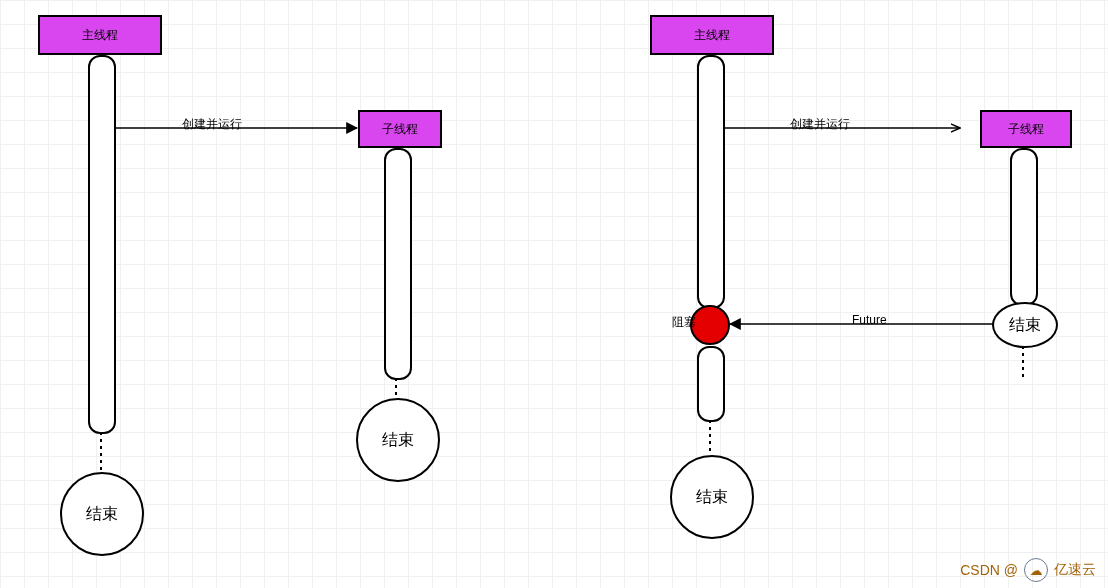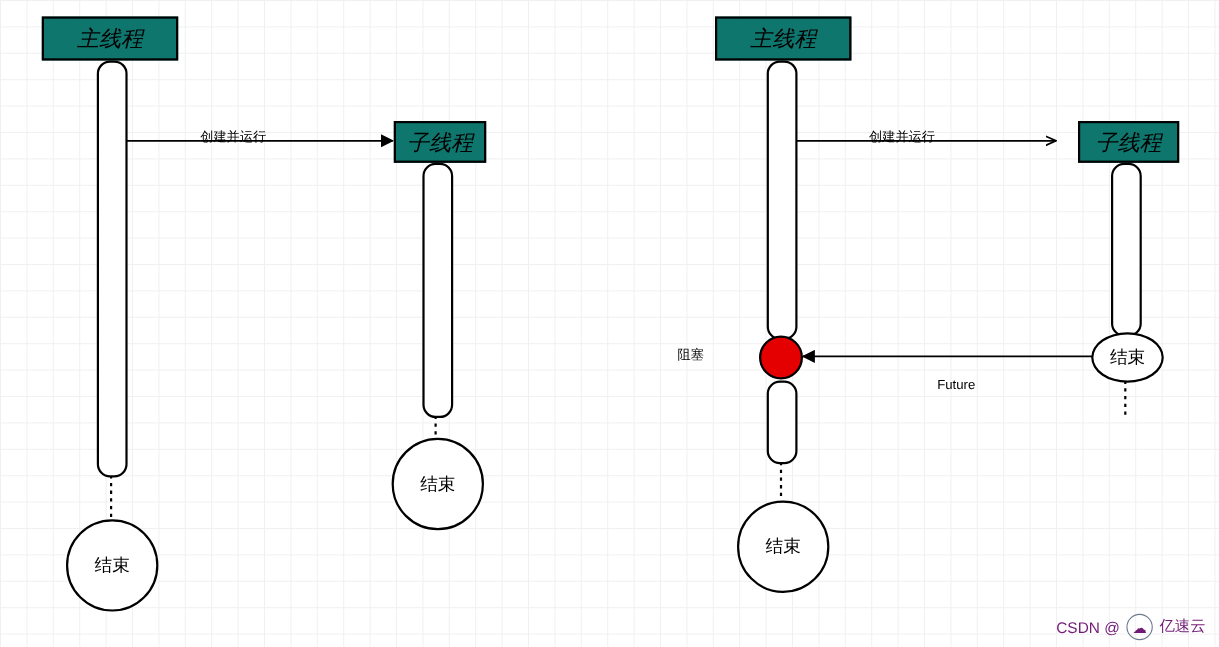--- a/index.html
+++ b/index.html
@@ -13,25 +13,24 @@
     background-image:
       linear-gradient(to right,#f0f0f0 1px,transparent 1px),
       linear-gradient(to bottom,#f0f0f0 1px,transparent 1px);
     background-size:24px 24px;
     z-index:0;
   }
   svg{position:absolute;left:0;top:0;z-index:1;}
   .box{
     position:absolute;
     border:2px solid #000;
-    background:#0f766e;
+    background:#d946ef;
     display:flex;align-items:center;justify-content:center;
-    font-size:20px;
+    font-size:12px;
     z-index:2;
-    font-style:italic;
   }
   .bar{
     position:absolute;
     border:2px solid #000;
     background:#fff;
     border-radius:12px;
     z-index:2;
   }
   .circle{
     position:absolute;
@@ -63,21 +62,21 @@
     position:absolute;
     font-size:12px;
     background:transparent;
     z-index:3;
     white-space:nowrap;
   }
   .watermark{
     position:absolute;
     right:12px;bottom:6px;
     font-size:14px;
-    color:#701a75;
+    color:#a16207;
     display:flex;align-items:center;gap:6px;
     z-index:5;
   }
   .watermark .ico{
     display:inline-flex;align-items:center;justify-content:center;
     width:22px;height:22px;border:1.5px solid #6b7a8f;border-radius:50%;
     font-size:13px;
   }
 </style>
 </head>
@@ -127,36 +126,36 @@
 <div class="circle" style="left:356px;top:398px;width:80px;height:80px;">
   <span>结束</span>
 </div>
 
 <div class="box" style="left:650px;top:15px;width:120px;height:36px;">
   <span>主线程</span>
 </div>
 <div class="bar" style="left:697px;top:55px;width:24px;height:250px;"></div>
 
 <div class="reddot" style="left:690px;top:305px;"></div>
-<div class="label" style="left:616px;top:314px;font-family:Liberation Serif, serif;">阻塞</div>
+<div class="label" style="left:672px;top:314px;font-family:Liberation Serif, serif;">阻塞</div>
 
 <div class="bar" style="left:697px;top:346px;width:24px;height:72px;"></div>
 <div class="circle" style="left:670px;top:455px;width:80px;height:80px;">
   <span>结束</span>
 </div>
 
 <div class="label" style="left:790px;top:116px;">创建并运行</div>
 
 <div class="box" style="left:980px;top:110px;width:88px;height:34px;">
   <span>子线程</span>
 </div>
 <div class="bar" style="left:1010px;top:148px;width:24px;height:154px;"></div>
 <div class="ellipse" style="left:992px;top:302px;width:62px;height:42px;">
   <span>结束</span>
 </div>
 
-<div class="label" style="left:852px;top:313px;margin-top:30px;">Future</div>
+<div class="label" style="left:852px;top:313px;">Future</div>
 
 <div class="watermark">
   <span>CSDN @</span>
   <span class="ico">☁</span>
   <span>亿速云</span>
 </div>
 
 </body></html>

